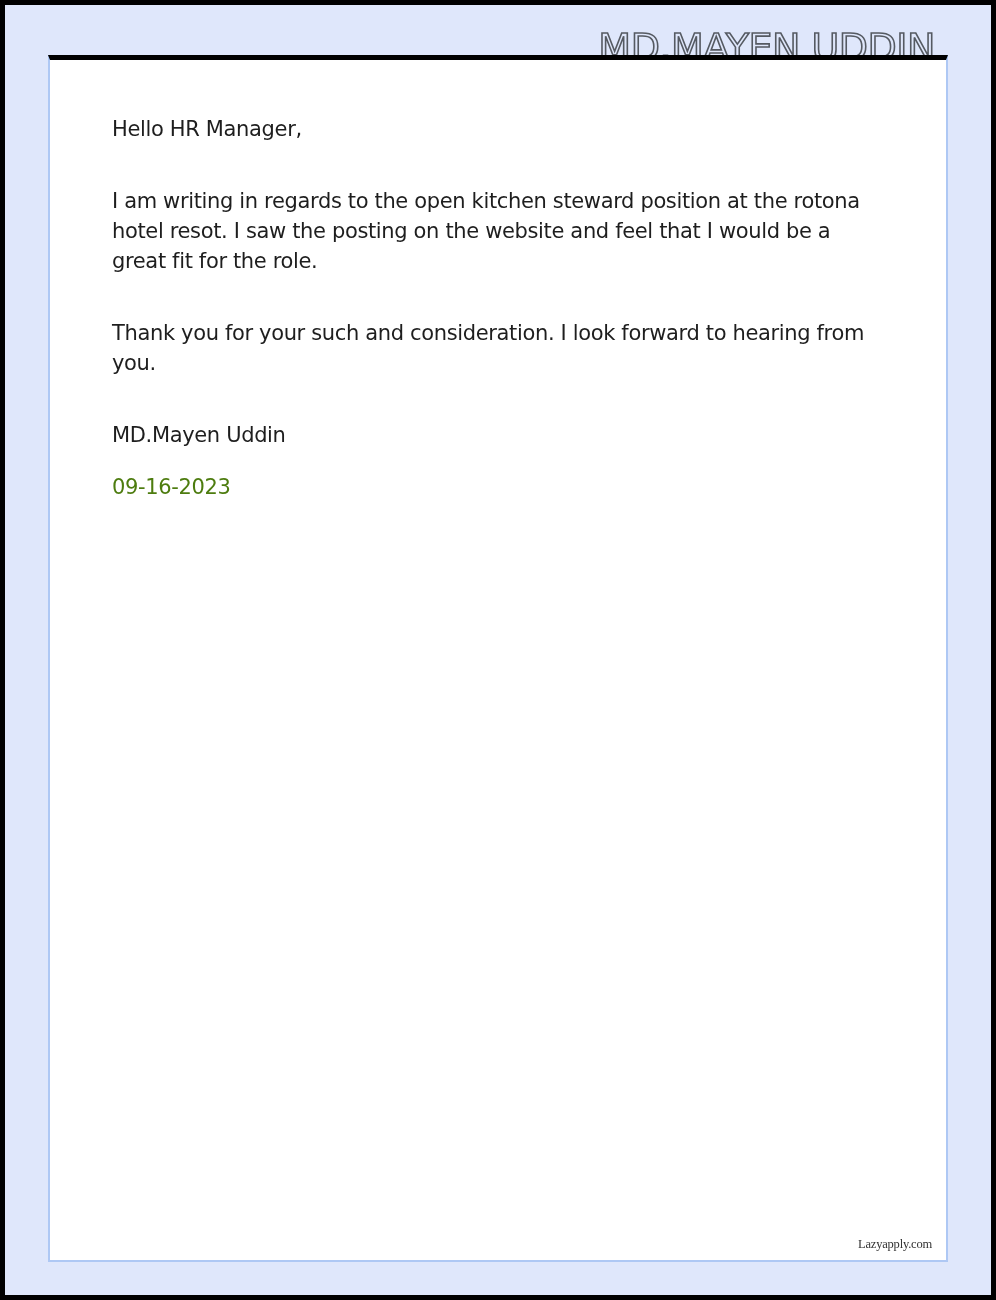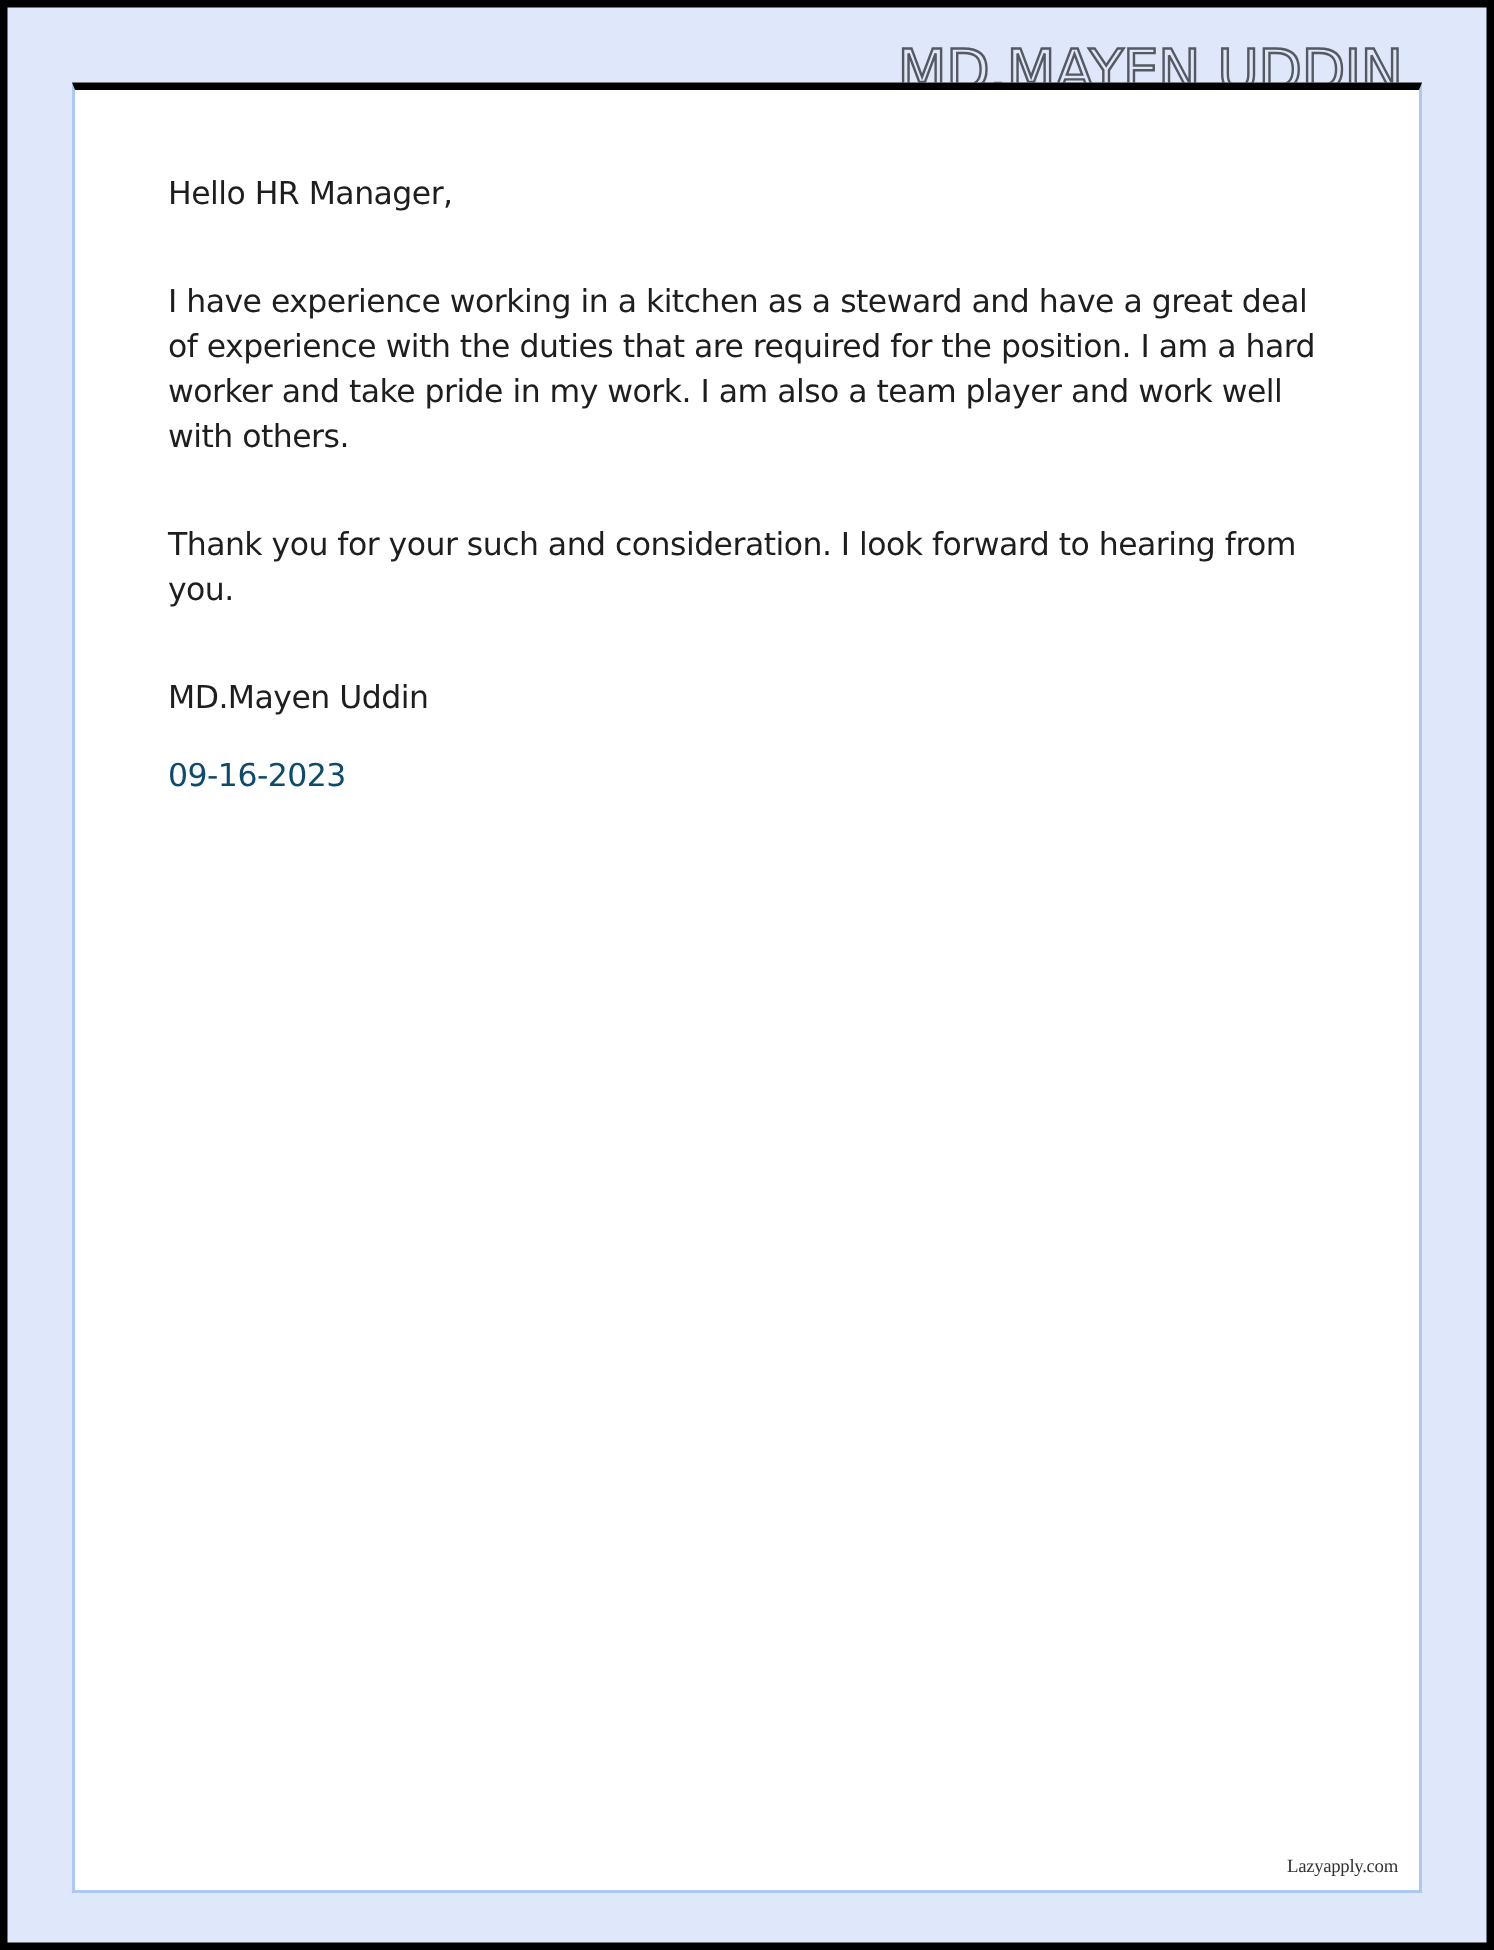--- a/index.html
+++ b/index.html
@@ -48,40 +48,40 @@
       top: 42px;
       width: 800px;
       font-family: "DejaVu Sans", sans-serif;
       font-size: 21px;
       line-height: 30px;
       color: #1e1e1e;
       letter-spacing: -0.35px;
     }
     .content p { margin-bottom: 30px; }
     .content p.name { margin-bottom: 10px; }
-    .content p.date { color: #0c4a6e; margin-bottom: 0; }
+    .content p.date { color: #4d7c0f; margin-bottom: 0; }
     .footer-brand {
       position: absolute;
       right: 8px;
       bottom: 2px;
       font-family: Liberation Serif, serif;
       font-size: 12.5px;
       color: #333333;
       letter-spacing: -0.2px;
     }
   </style>
 </head>
 <body>
 
 <div class="frame">
   <div class="header-name">MD.MAYEN UDDIN</div>
 
   <div class="page">
     <div class="content">
       <p>Hello HR Manager,</p>
-      <p>I have experience working in a kitchen as a steward and have a great deal of experience with the duties that are required for the position. I am a hard worker and take pride in my work. I am also a team player and work well with others.</p>
+      <p>I am writing in regards to the open kitchen steward position at the rotona hotel resot. I saw the posting on the website and feel that I would be a great fit for the role.</p>
       <p>Thank you for your such and consideration. I look forward to hearing from you.</p>
       <p class="name">MD.Mayen Uddin</p>
       <p class="date">09-16-2023</p>
     </div>
     <div class="footer-brand">Lazyapply.com</div>
   </div>
 </div>
 
 </body></html>

